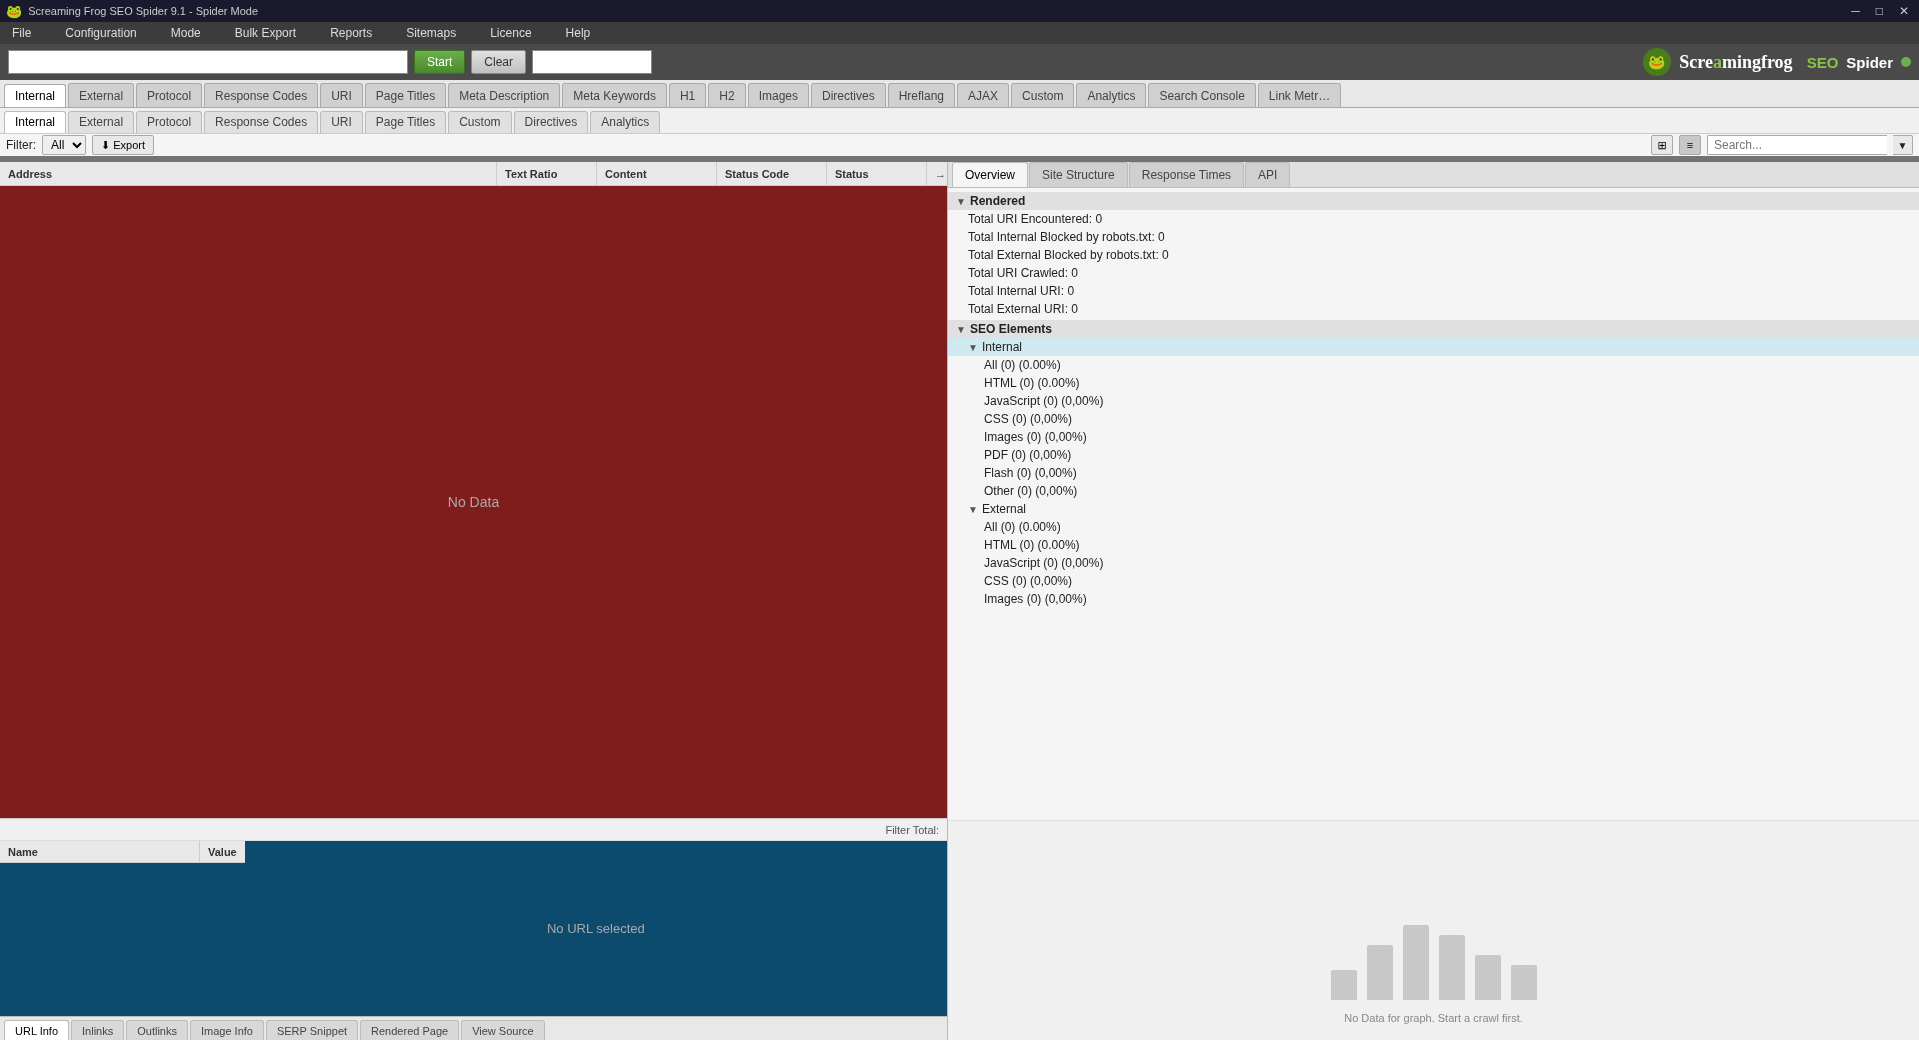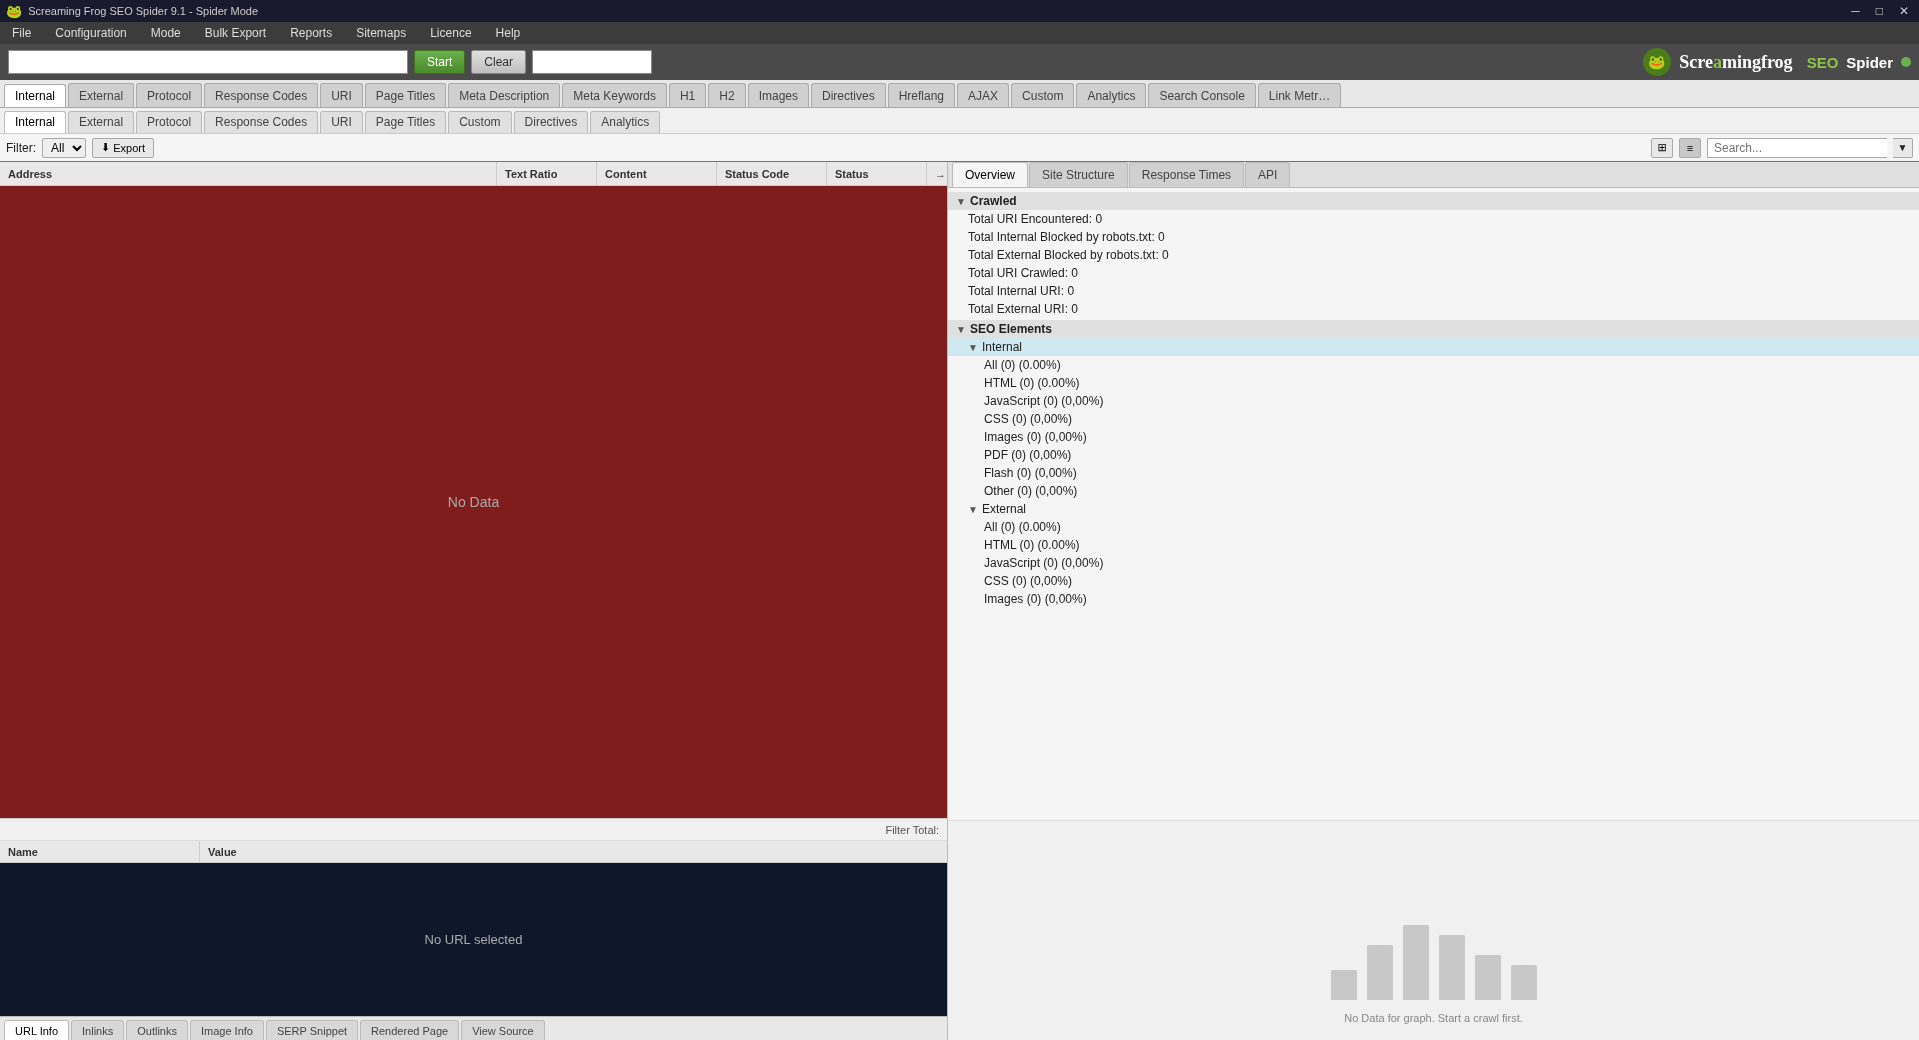--- a/index.html
+++ b/index.html
@@ -5,21 +5,21 @@
     * { margin: 0; padding: 0; box-sizing: border-box; }
     body { font-family: 'Segoe UI', Tahoma, Geneva, Verdana, sans-serif; font-size: 12px; background: #d4d0c8; color: #222; width: 1919px; height: 1040px; overflow: hidden; }
 
     
     #titlebar { background: #1a1a2e; color: #ccc; height: 22px; display: flex; align-items: center; justify-content: space-between; padding: 0 6px; font-size: 11px; }
     #titlebar-left { display: flex; align-items: center; gap: 6px; }
     #titlebar-right { display: flex; gap: 8px; }
     .titlebar-btn { color: #ccc; font-size: 12px; cursor: pointer; padding: 0 4px; }
 
     
-    #menubar { background: #3c3c3c; color: #ddd; height: 22px; display: flex; align-items: center; gap: 8px; padding: 0 4px; font-size: 12px; }
+    #menubar { background: #3c3c3c; color: #ddd; height: 22px; display: flex; align-items: center; gap: 18px; padding: 0 4px; font-size: 12px; }
     .menu-item { padding: 2px 8px; cursor: pointer; border-radius: 2px; }
 
     
     #toolbar { background: #4a4a4a; height: 36px; display: flex; align-items: center; padding: 0 8px; gap: 6px; }
     #url-input { flex: 1; max-width: 400px; height: 24px; border: 1px solid #888; padding: 0 6px; font-size: 12px; background: #fff; }
     .toolbar-btn { height: 24px; padding: 0 12px; font-size: 12px; border: 1px solid #888; border-radius: 2px; cursor: pointer; }
     #start-btn { background: linear-gradient(to bottom, #6ab04c, #4a8a2c); color: #fff; border-color: #3a7020; }
     #clear-btn { background: linear-gradient(to bottom, #e0e0e0, #c0c0c0); color: #333; }
     #extra-input { width: 120px; height: 24px; border: 1px solid #888; padding: 0 6px; font-size: 12px; background: #fff; }
     .toolbar-spacer { flex: 1; }
@@ -29,21 +29,21 @@
     #main-tabs { background: #e8e8e8; border-bottom: 1px solid #aaa; display: flex; align-items: flex-end; padding: 0 4px; height: 28px; overflow: hidden; }
     .main-tab { height: 24px; padding: 0 10px; border: 1px solid #aaa; border-bottom: none; border-radius: 3px 3px 0 0; cursor: pointer; display: flex; align-items: center; margin-right: 2px; font-size: 12px; background: #d0d0d0; color: #444; }
     .main-tab.active { background: #fff; color: #000; border-bottom: 1px solid #fff; margin-bottom: -1px; z-index: 1; }
 
     
     #sub-tabs { background: #f0f0f0; border-bottom: 1px solid #ccc; display: flex; align-items: center; padding: 2px 4px 0; height: 26px; overflow: hidden; }
     .sub-tab { height: 22px; padding: 0 10px; border: 1px solid #bbb; border-bottom: none; border-radius: 3px 3px 0 0; cursor: pointer; display: flex; align-items: center; margin-right: 2px; font-size: 12px; background: #e0e0e0; color: #444; }
     .sub-tab.active { background: #fff; color: #000; }
 
     
-    #filter-bar { background: #f5f5f5; border-bottom: 1px solid #737373; height: 28px; display: flex; align-items: center; padding: 0 6px; gap: 6px; }
+    #filter-bar { background: #f5f5f5; border-bottom: 6px solid #737373; height: 28px; display: flex; align-items: center; padding: 0 6px; gap: 6px; }
     #filter-label { font-size: 12px; }
     #filter-select { height: 20px; font-size: 12px; border: 1px solid #aaa; border-radius: 2px; padding: 0 4px; }
     .export-btn { height: 20px; padding: 0 8px; font-size: 11px; border: 1px solid #aaa; border-radius: 2px; cursor: pointer; background: #e8e8e8; display: flex; align-items: center; gap: 3px; }
     .filter-spacer { flex: 1; }
     .view-btn { width: 22px; height: 20px; border: 1px solid #aaa; border-radius: 2px; cursor: pointer; display: flex; align-items: center; justify-content: center; background: #e8e8e8; font-size: 11px; }
     .view-btn.active { background: #c8c8c8; }
     #search-box { height: 20px; width: 180px; border: 1px solid #aaa; border-radius: 2px; padding: 0 6px; font-size: 12px; }
     .search-arrow { height: 20px; width: 20px; border: 1px solid #aaa; border-left: none; border-radius: 0 2px 2px 0; cursor: pointer; display: flex; align-items: center; justify-content: center; background: #e8e8e8; font-size: 10px; }
 
     
@@ -209,21 +209,21 @@
       </div>
       <div class="no-data" style="flex:1; display:flex; align-items:center; justify-content:center; color:#aaa; font-size:14px;">No Data</div>
     </div>
 
     <div id="bottom-section" style="height:222px; border-top:1px solid #ccc; display:flex; flex-direction:column;">
 
       <div id="bottom-filter-total" style="background:#f0f0f0; border-bottom:1px solid #ddd; height:22px; display:flex; align-items:center; justify-content:flex-end; padding:0 8px; font-size:11px; color:#555;">
         <span>Filter Total:</span>
       </div>
 
-      <div id="bottom-table" style="flex:1; overflow:auto; background:#0f172a; display:flex; flex-direction:column;">
+      <div id="bottom-table" style="flex:1; overflow:auto; background:#0c4a6e; display:flex; flex-direction:row;">
         <div class="bottom-header">
           <div class="bth-name">Name</div>
           <div class="bth-value">Value</div>
         </div>
         <div class="bottom-no-data">No URL selected</div>
       </div>
 
       <div id="bottom-tabs" style="background:#e8e8e8; border-top:1px solid #bbb; height:24px; display:flex; align-items:flex-end; padding:0 4px;">
         <div class="btab active">URL Info</div>
         <div class="btab">Inlinks</div>
@@ -242,21 +242,21 @@
       <div class="rtab active">Overview</div>
       <div class="rtab">Site Structure</div>
       <div class="rtab">Response Times</div>
       <div class="rtab">API</div>
     </div>
 
     <div id="right-content" style="flex:1; overflow:auto; background:#f5f5f5;">
 
       <div class="tree-item header-item" style="background:#e0e0e0;">
         <span class="tree-toggle">▼</span>
-        <span>Crawled</span>
+        <span>Rendered</span>
       </div>
       <div class="tree-item tree-indent-1">
         <span>Total URI Encountered: 0</span>
       </div>
       <div class="tree-item tree-indent-1">
         <span>Total Internal Blocked by robots.txt: 0</span>
       </div>
       <div class="tree-item tree-indent-1">
         <span>Total External Blocked by robots.txt: 0</span>
       </div>

